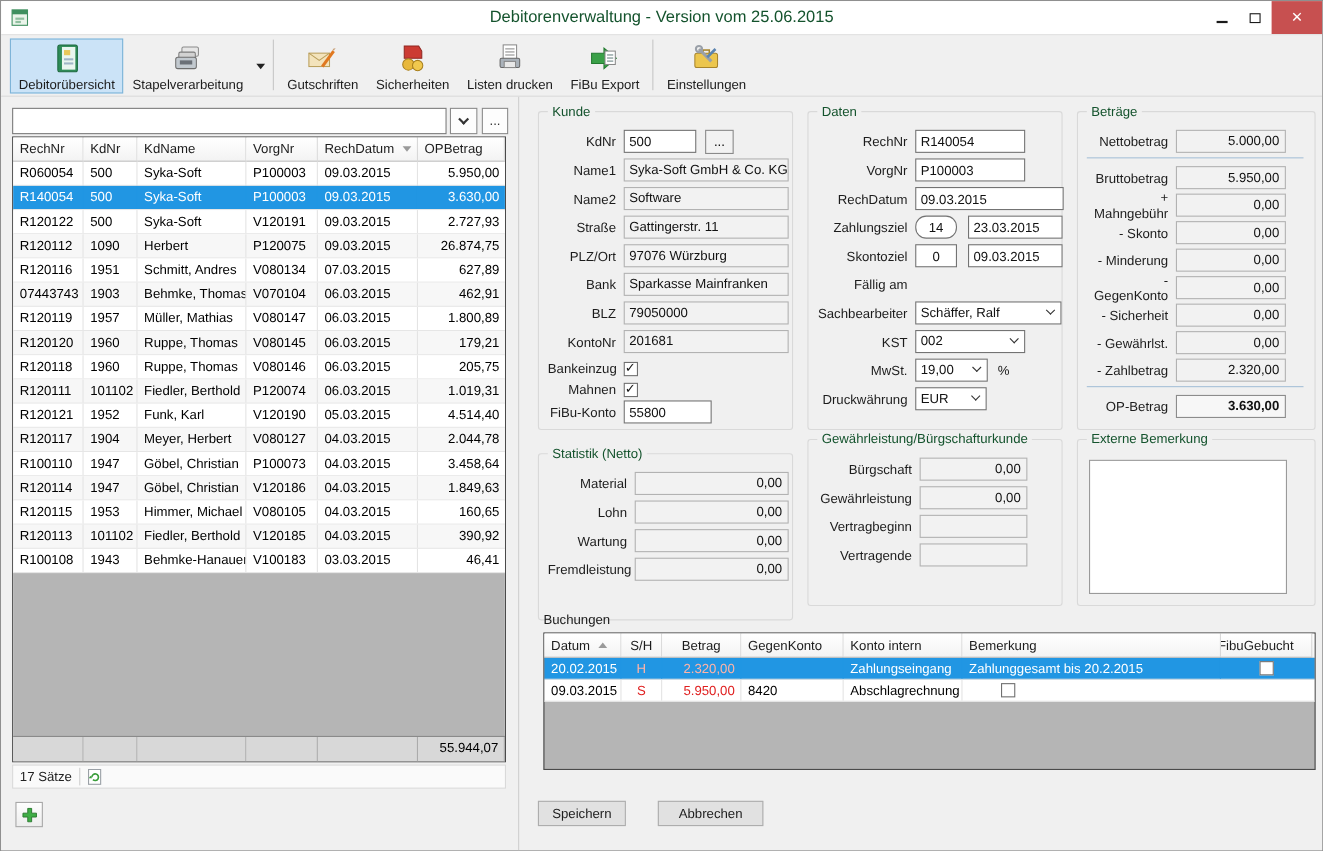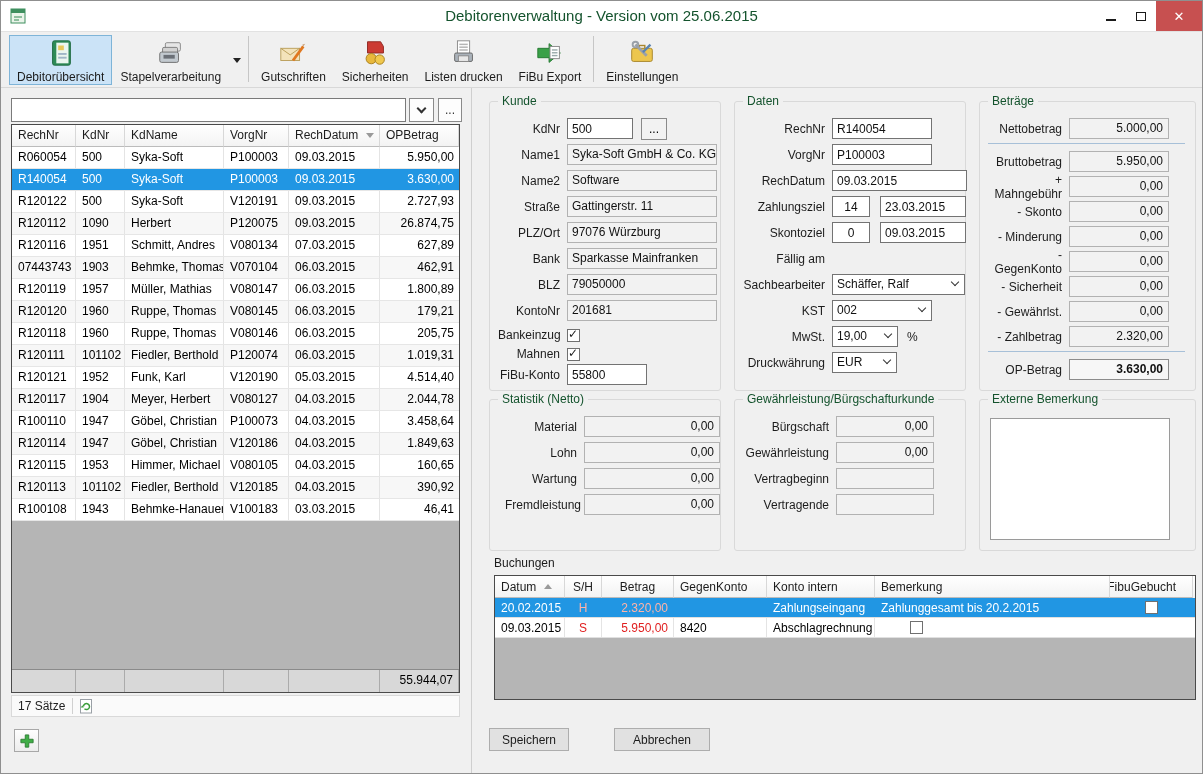--- a/index.html
+++ b/index.html
@@ -80,21 +80,21 @@
   .num.ro,.ro.num{text-align:right;padding-right:5px;}
 
   #grp-kunde{left:17px;top:13px;width:232px;height:290px;padding-top:16px;}
   #grp-kunde .frow>label{width:62px;}
   #grp-daten{left:262px;top:13px;width:232px;height:290px;padding-top:16px;}
   #grp-daten .frow>label{width:82px;}
   #grp-betraege{left:507px;top:13px;width:217px;height:290px;padding-top:16px;}
   #grp-betraege .frow{margin-bottom:4px;}
   #grp-betraege .frow>label{width:74px;}
   #grp-betraege .ro{width:100px;text-align:right;padding-right:5px;}
-  #grp-statistik{left:17px;top:311px;width:232px;height:152px;padding-top:16px;padding-left:7px;}
+  #grp-statistik{left:17px;top:324px;width:232px;height:152px;padding-top:16px;}
   #grp-statistik .frow>label{width:72px;}
   #grp-statistik .ro{width:140px;text-align:right;padding-right:5px;}
   #grp-gewaehr{left:262px;top:311px;width:232px;height:152px;padding-top:16px;}
   #grp-gewaehr .frow>label{width:86px;}
   #grp-gewaehr .ro{width:98px;text-align:right;padding-right:5px;}
   #grp-bemerkung{left:507px;top:311px;width:217px;height:152px;}
   #grp-bemerkung textarea{position:absolute;left:10px;top:18px;width:180px;height:122px;border:1px solid #9a9a9a;background:#fff;resize:none;font-family:inherit;font-size:12px;}
   .bsep{height:1px;background:#a7c0d8;margin:2px 10px 7px 8px;}
 
   
@@ -109,21 +109,21 @@
   .brow.sel .bcell{border-color:#2196e3;}
   .brow .acct{color:#e02020;}
   .brow.sel .acct{color:#ffb3a7;}
   .ctr{text-align:center;padding-left:0;}
   #buch-header .b1,#buch-header .b2{justify-content:center;padding-left:0;}
   #buch-header .b6{justify-content:flex-end;padding-right:16px;}
   .bcell .cb{margin-top:3px;}
 
   .action-btn{position:absolute;top:640px;height:23px;border:1px solid #adadad;background:#e1e1e1;font-size:12px;color:#1c1c1c;font-family:inherit;}
   #btn-save{left:17px;width:80px;}
-  #btn-cancel{left:126px;width:96px;margin-left:16px;}
+  #btn-cancel{left:126px;width:96px;}
 </style>
 </head>
 <body>
 
 <div class="window">
 
   <div class="titlebar">
     <svg class="app-ico" viewBox="0 0 16 16">
       <rect x="1" y="1" width="14" height="14" fill="#eaf4ea" stroke="#3f8f5f"></rect>
       <rect x="1" y="1" width="14" height="4" fill="#3f8f5f"></rect>
@@ -474,21 +474,21 @@
         <div class="frow">
             <label>VorgNr</label>
             <input class="ti w100" value="P100003" style="">
           </div>
         <div class="frow">
             <label>RechDatum</label>
             <input class="ti w135" value="09.03.2015" style="">
           </div>
         <div class="frow">
             <label>Zahlungsziel</label>
-            <input class="ti w38" style="text-align: center;" value="14">
+            <input class="ti w38" style="text-align: center; border-radius: 10px;" value="14">
             <input class="ti w86" value="23.03.2015" style="">
           </div>
         <div class="frow">
             <label>Skontoziel</label>
             <input class="ti w38" style="text-align: center;" value="0">
             <input class="ti w86" value="09.03.2015" style="">
           </div>
         <div class="frow">
             <label>Fällig am</label>
           </div>

